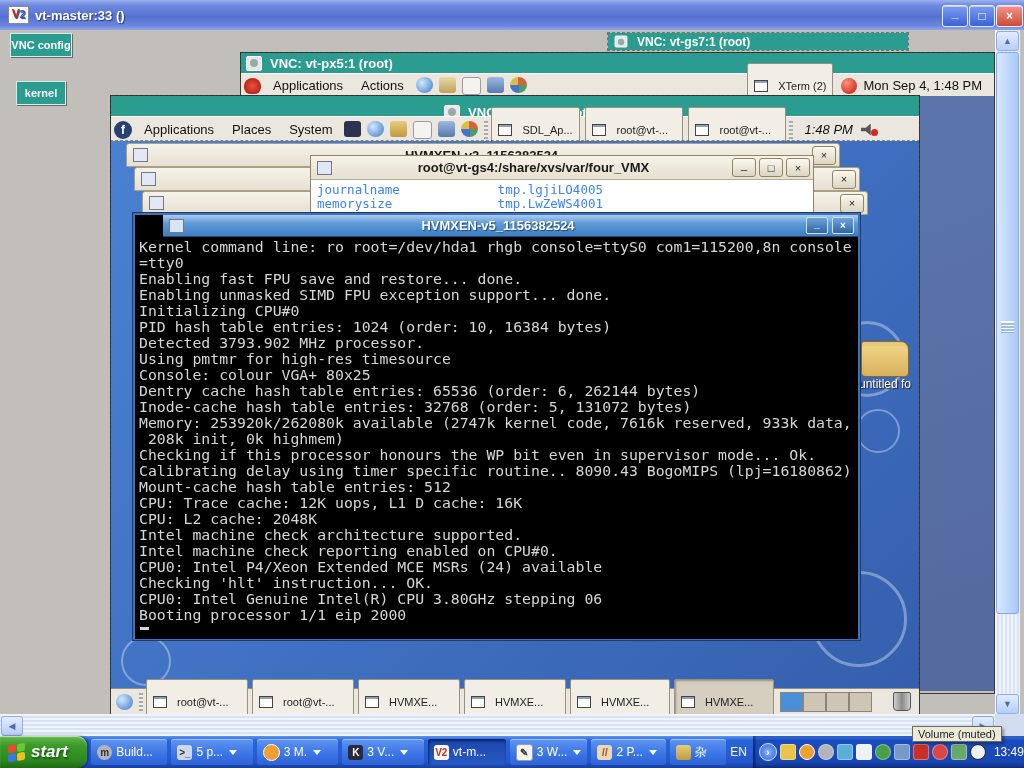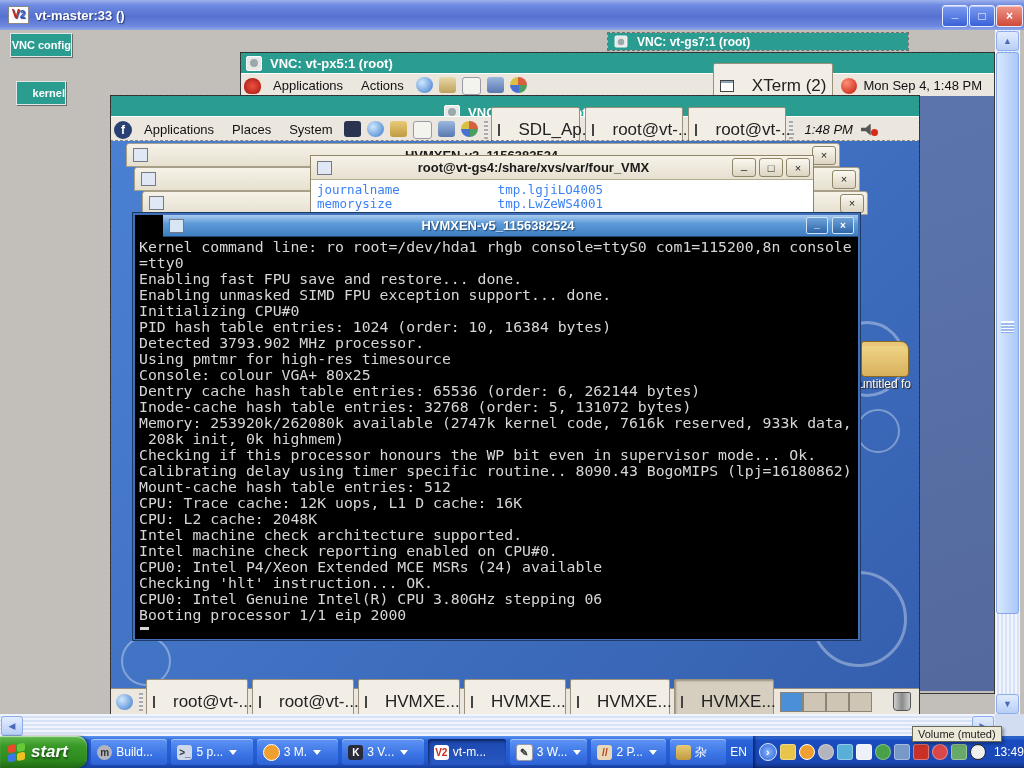--- a/index.html
+++ b/index.html
@@ -14,32 +14,32 @@
   .xp-btn{width:24px;height:20px;border-radius:3px;border:1px solid #e6ecff;
     color:#fff;font-size:12px;font-weight:bold;display:flex;align-items:center;justify-content:center;
     background:linear-gradient(180deg,#7c9cf0,#3a62d8);box-shadow:inset 0 1px 0 rgba(255,255,255,.5);}
   .xp-close{background:linear-gradient(180deg,#f0968a,#cf4a38);}
   .vnc-app-icon{width:19px;height:16px;background:#fff;border:1px solid #888;margin:0 6px 0 8px;
     font-size:12px;font-weight:bold;color:#c82818;text-align:center;line-height:15px;}
   .vnc-app-icon b{color:#2858c8;font-size:10px;}
   
   .teal{background:#2b9c90;color:#fff;font-weight:bold;}
   .tool-btn{border:1px solid #dfe8e6;box-shadow:1px 1px 0 #6a6a6a;font-size:11px;
-    display:flex;align-items:center;justify-content:flex-end;}
+    display:flex;align-items:center;justify-content:center;}
   .vnc-titlebar{display:flex;align-items:center;font-size:13px;outline:1px dashed rgba(40,40,40,.5);}
   .vnc-ticon{width:14px;height:13px;background:#e8e8e8;border:1px solid #fff;border-radius:2px;
     margin:0 8px 0 5px;display:flex;align-items:center;justify-content:center;}
   .vnc-ticon i{width:8px;height:8px;border-radius:50%;background:#9aa;display:block;}
   
   .gpanel{background:#ebe7de;border-bottom:1px solid #968f80;border-top:1px solid #fff;
     display:flex;align-items:center;font-size:13px;color:#111;}
   .gmenu{padding:0 9px;}
   .chip{width:17px;height:16px;border-radius:3px;margin:0 3px;display:inline-block;}
-  .pbtn{background:#f2eee5;border:1px solid #99917c;border-radius:2px;font-size:17px;color:#222;
-    display:flex;align-items:center;gap:18px;padding:12px 6px;height:19px;}
+  .pbtn{background:#f2eee5;border:1px solid #99917c;border-radius:2px;font-size:11px;color:#222;
+    display:flex;align-items:center;gap:10px;padding:12px 6px;height:19px;}
   .pbtn.pressed{background:#d6cfc0;box-shadow:inset 1px 1px 2px #9a9283;}
   .wic{display:inline-block;width:12px;height:10px;background:#fff;border:1px solid #444;
     box-shadow:inset 0 2px 0 #8fa3b8;}
   
   .cream{background:linear-gradient(180deg,#f6f2e8,#e6e0d0);border:1px solid #a89f88;
     border-radius:3px 3px 0 0;display:flex;align-items:center;}
   .cream .title{flex:1;text-align:center;font-weight:bold;font-size:13px;color:#1a1a1a;}
   .cream-btn{width:22px;height:17px;background:linear-gradient(180deg,#fbf8f0,#ddd5c2);
     border:1px solid #8f8668;border-radius:3px;font-size:11px;color:#222;
     display:flex;align-items:center;justify-content:center;margin-left:3px;}

